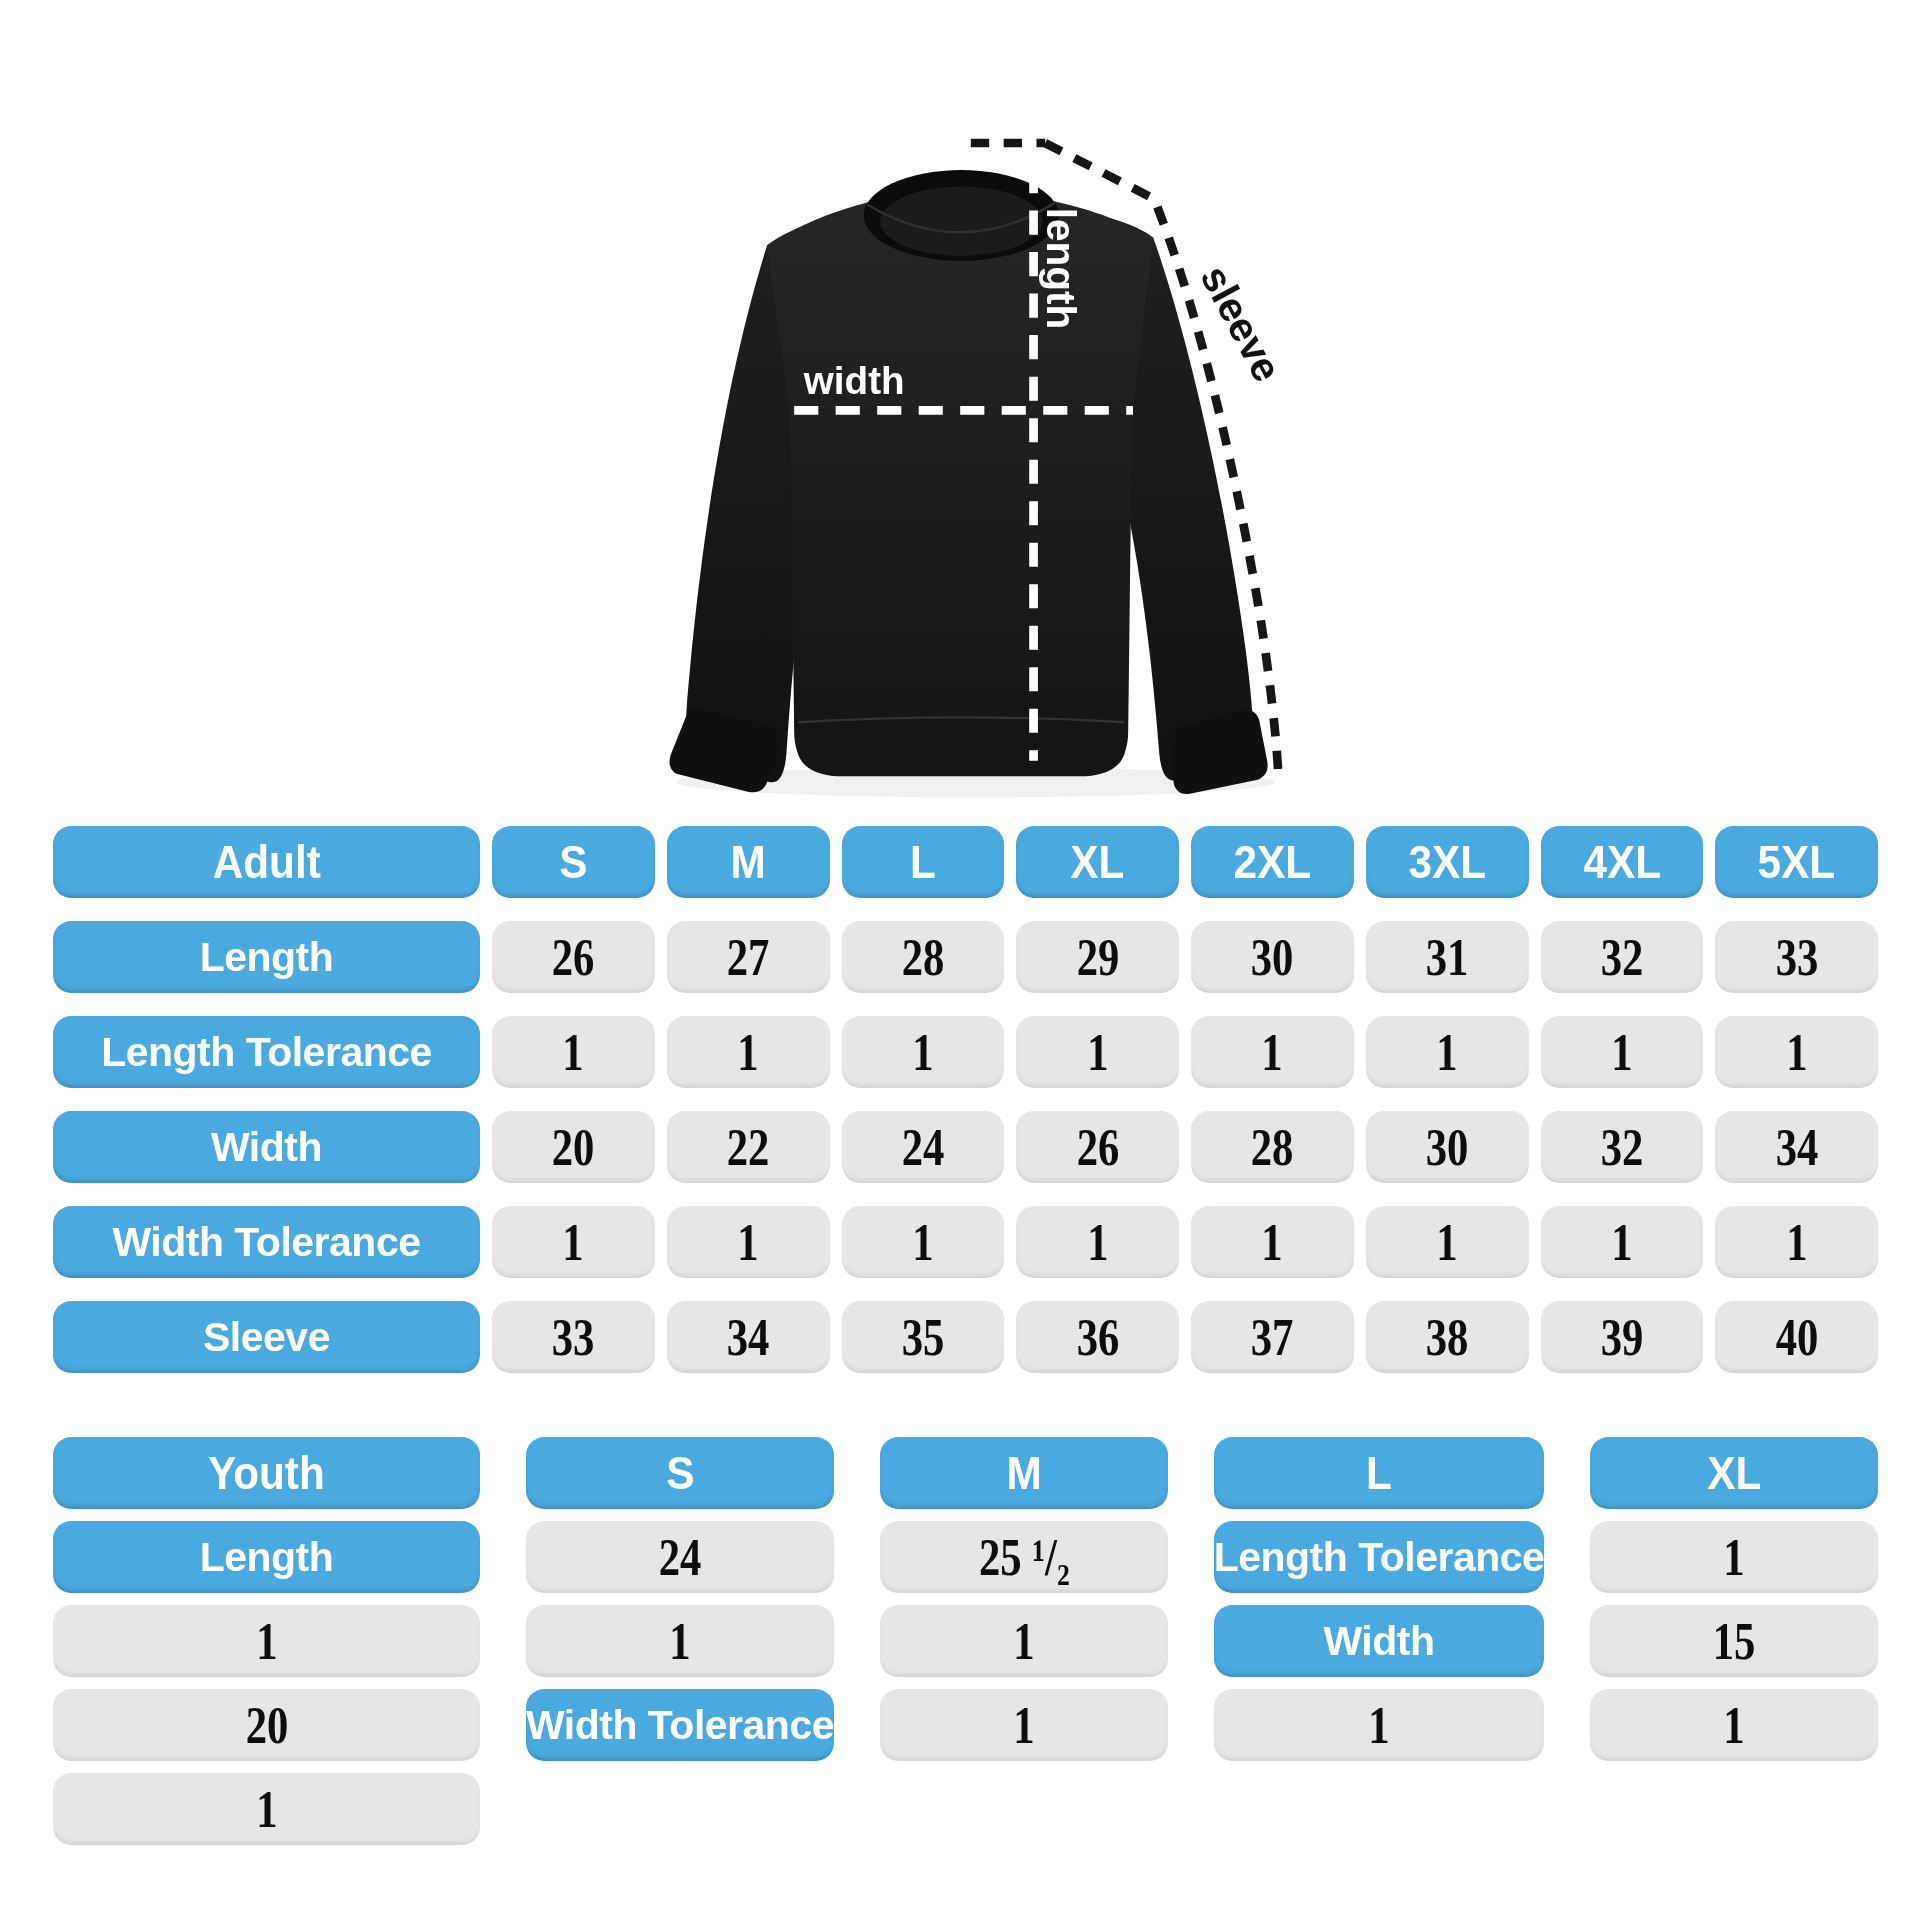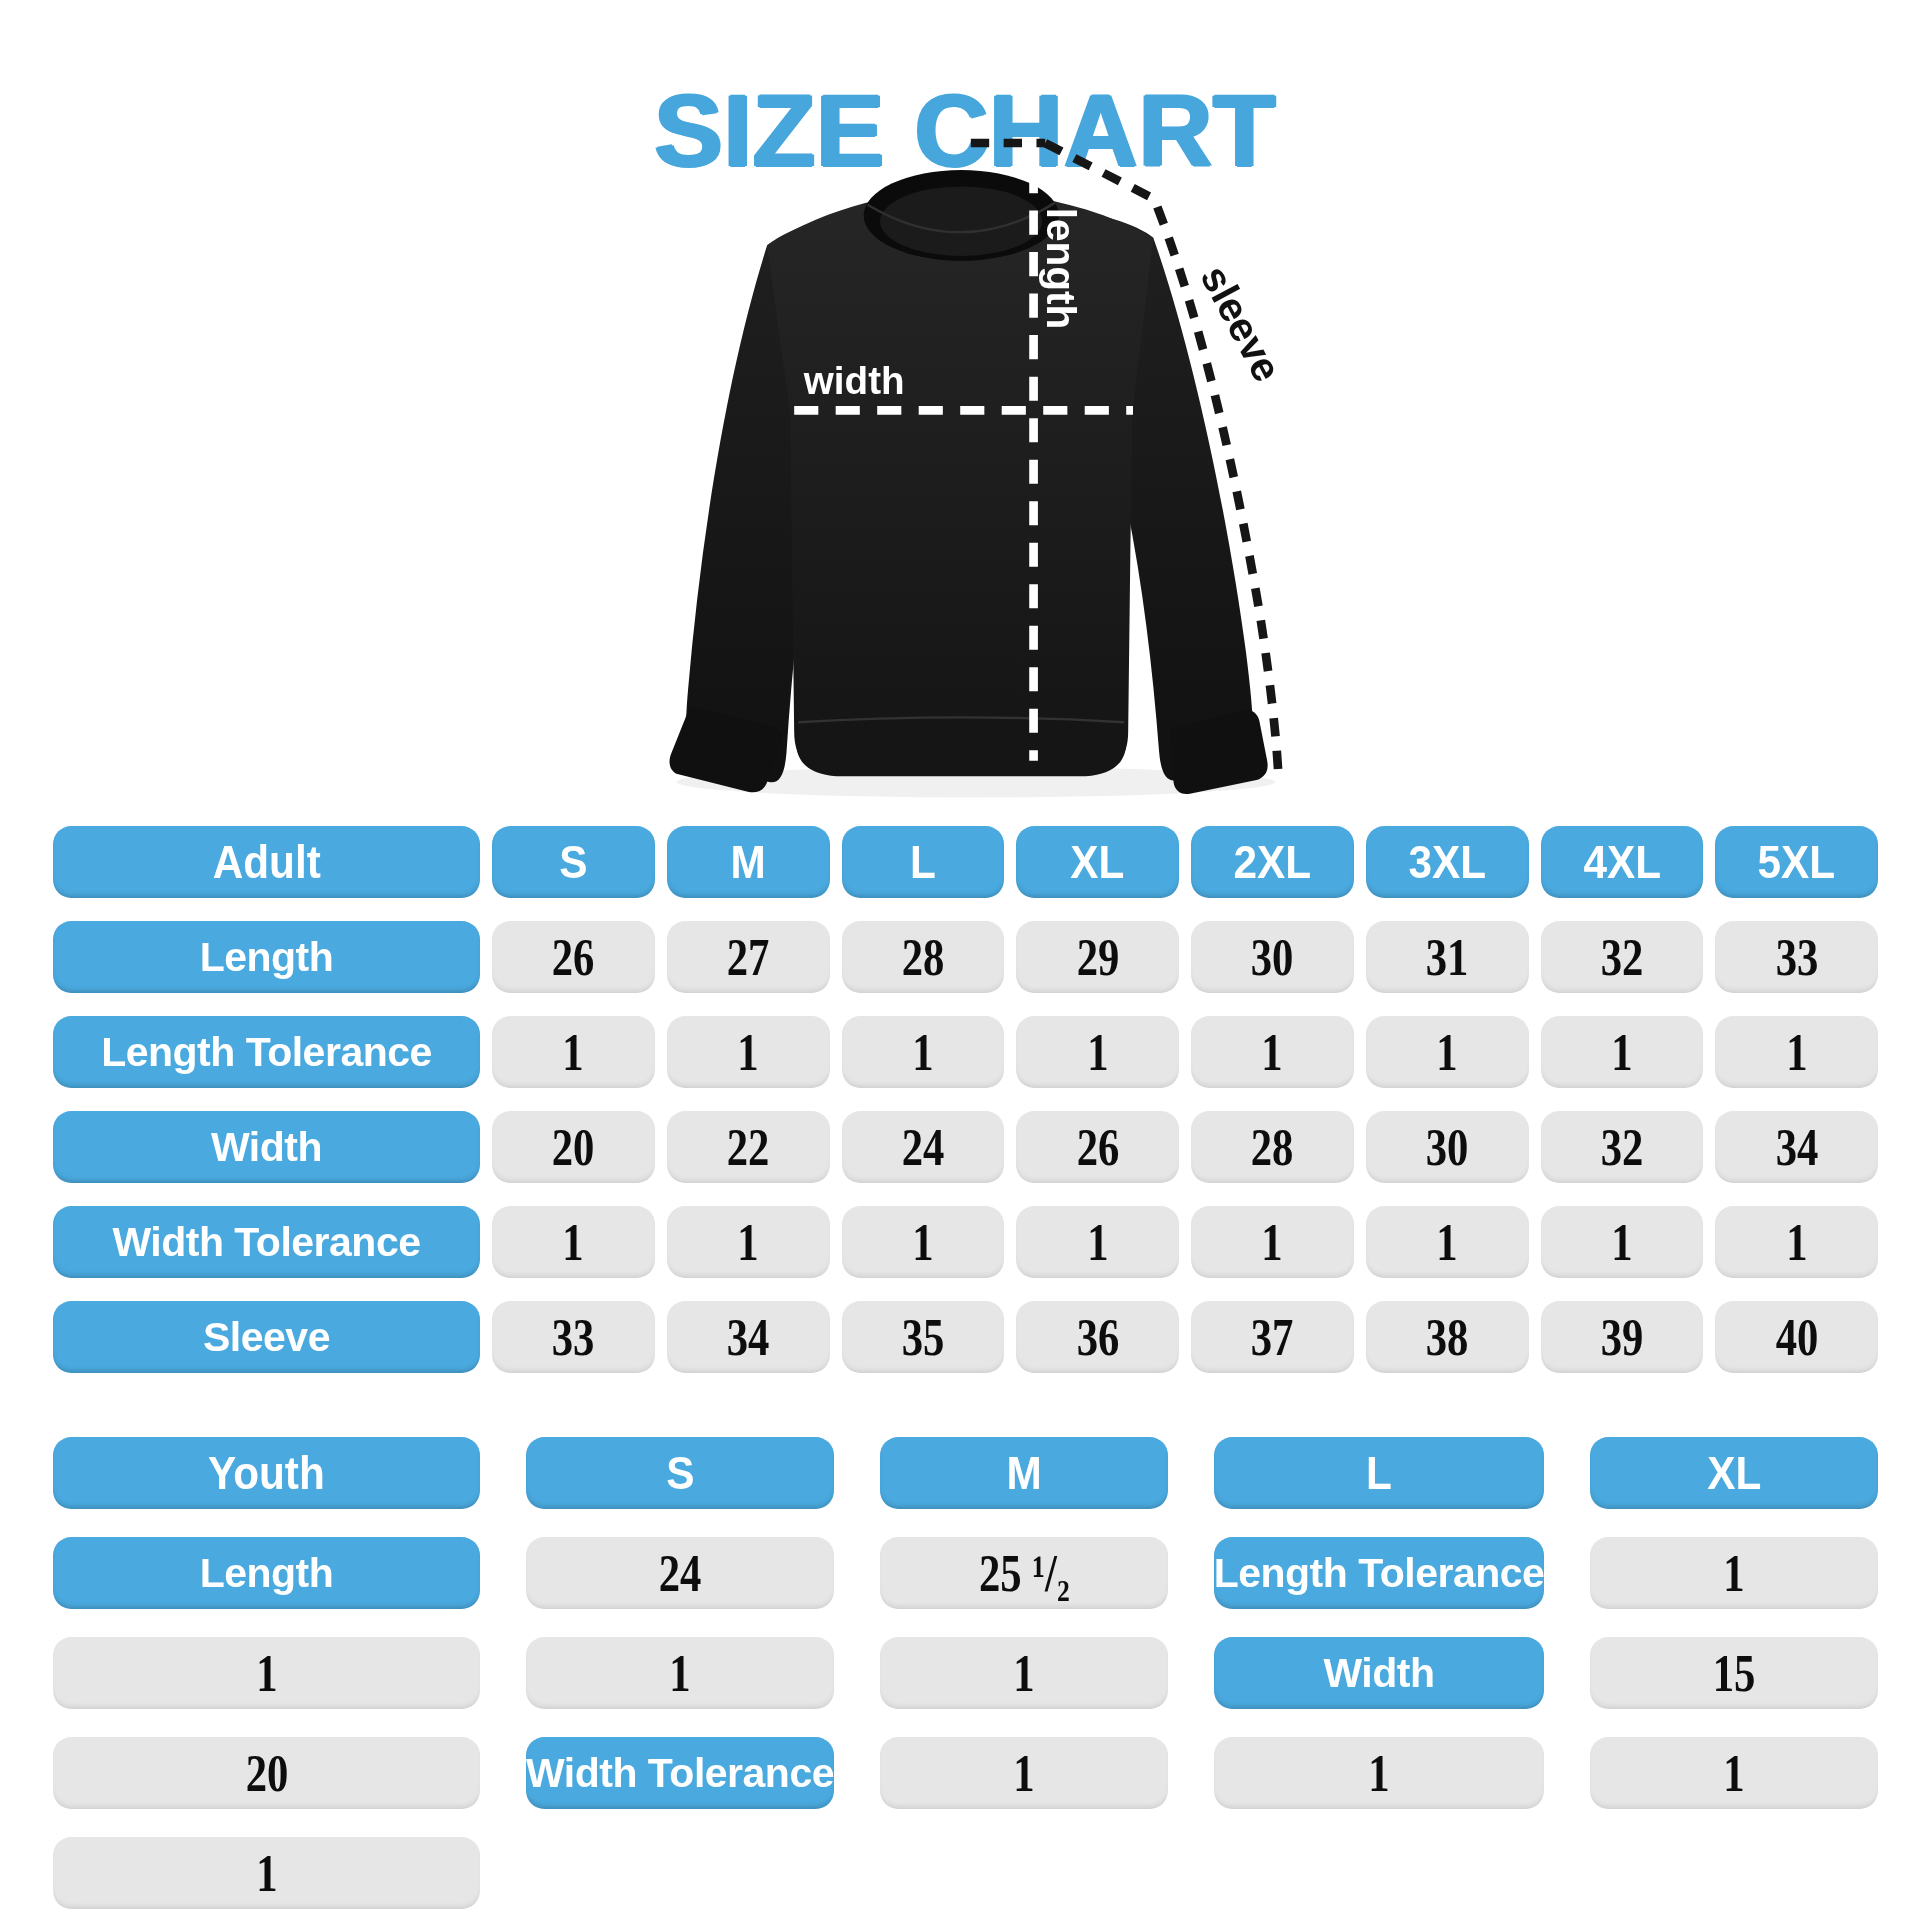--- a/index.html
+++ b/index.html
@@ -15,21 +15,21 @@
     color:var(--blue-title,#47a7dc);
     text-shadow:1.9px 0 0 currentColor,-1.9px 0 0 currentColor,0 1px 0 currentColor,0 -1px 0 currentColor;
   }
   
   .diagram{position:absolute;left:599px;top:116px;width:734px;height:695px;}
   .diagram svg{display:block;width:100%;height:100%;}
   .meas-label{font-family:"Liberation Sans","DejaVu Sans",sans-serif;font-weight:bold;}
   
   .tbl{position:absolute;left:53px;width:1825px;display:grid;}
   .tbl.adult{top:826px;grid-template-columns:427px repeat(8,1fr);gap:23px 12px;}
-  .tbl.youth{top:1437px;grid-template-columns:427px repeat(4,1fr);gap:28px 46px;}
+  .tbl.youth{top:1437px;grid-template-columns:427px repeat(4,1fr);gap:12px 46px;}
   .cell{
     height:72px;border-radius:18.3px;
     display:flex;align-items:center;justify-content:center;
     white-space:nowrap;
   }
   .cell.head,.cell.label{
     background:var(--blue,#4aa9de);color:#ffffff;
     box-shadow:inset 0 -4.8px 6.8px -3.9px rgba(0,0,0,.25);
   }
   .cell.head{font-size:46px;font-weight:bold;}
@@ -41,21 +41,20 @@
     box-shadow:inset 0 -4.8px 6.8px -3.9px rgba(0,0,0,.14);
     font-family:Liberation Serif, serif;
   }
   .cell.val span{transform:scaleX(.82);}
 </style>
 </head>
 <body>
 
 <div class="page">
 
-  <h1 class="title">SIZE CHART</h1>
 
   <div class="diagram">
     <svg viewBox="0 0 760 720" xmlns="http://www.w3.org/2000/svg">
       <defs>
         <linearGradient id="bodyGrad" x1="0" y1="0" x2="0" y2="1">
           <stop offset="0" stop-color="#262626"></stop>
           <stop offset="0.55" stop-color="#1c1c1c"></stop>
           <stop offset="1" stop-color="#141414"></stop>
         </linearGradient>
         <linearGradient id="sleeveGrad" x1="0" y1="0" x2="0" y2="1">

